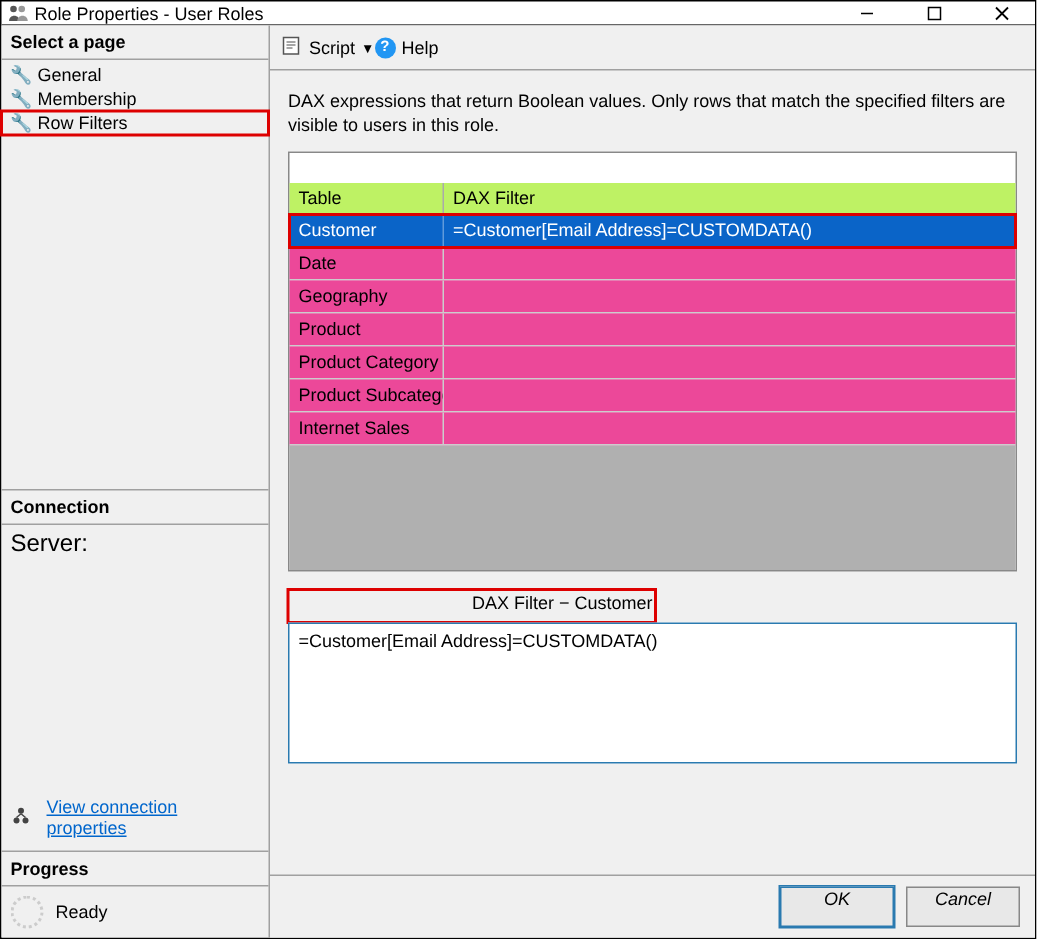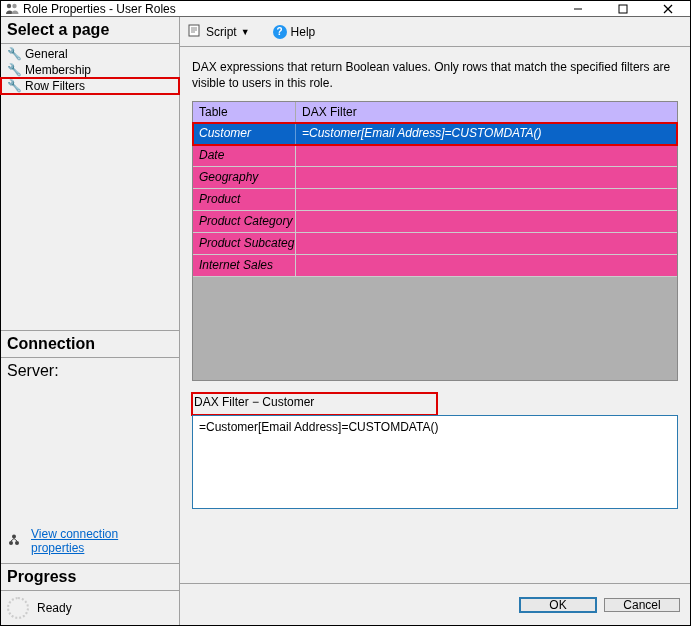--- a/index.html
+++ b/index.html
@@ -6,57 +6,57 @@
   body { margin: 0; background: #fff; }
   .window { width: 691px; height: 626px; border: 1px solid #000; display: flex; flex-direction: column; }
   .titlebar { height: 16px; display: flex; align-items: center; border-bottom: 1px solid #666; }
   .titlebar .icon { width: 22px; display: flex; justify-content: center; }
   .titlebar .title { flex: 1; font-size: 12px; }
   .winbtns { display: flex; height: 100%; }
   .winbtn { width: 45px; display: flex; align-items: center; justify-content: center; font-size: 13px; }
   .winbtn svg { width: 10px; height: 10px; }
   .body { flex: 1; display: flex; min-height: 0; }
   .sidebar { width: 179px; border-right: 1px solid #a0a0a0; background: #f0f0f0; display: flex; flex-direction: column; }
-  .sidehdr { font-weight: bold; font-size: 16px; padding: 4px 6px; color: #000; }
+  .sidehdr { font-weight: bold; font-size: 12px; padding: 4px 6px; color: #000; }
   .sidehdr.top { border-top: none; }
   .divline { border-top: 1px solid #a0a0a0; }
   .pageitems { padding: 2px 0 6px 0; }
   .pageitem { display: flex; align-items: center; gap: 4px; padding: 1px 6px; font-size: 12px; cursor: default; }
   .pageitem .wr { width:14px; text-align:center; }
   .highlight-red { outline: 2px solid #d00; outline-offset: -1px; }
   .conn-body { flex: 1; padding: 4px 6px 0 6px; font-size: 16px; }
   .linkrow { display:flex; align-items:center; gap:10px; padding: 0 6px 8px 6px; font-size:12px; }
   .linkrow a { color:#0066cc; text-decoration: underline; cursor: pointer; }
   .prog-body { display:flex; align-items:center; gap:8px; padding:6px; font-size:12px; }
   .spinner { width:22px; height:22px; border:2px dotted #ccc; border-radius:50%; }
   .main { flex:1; display:flex; flex-direction:column; min-width:0; background:#f0f0f0; }
-  .toolbar { height:30px; border-bottom:1px solid #a0a0a0; display:flex; align-items:center; gap:23px; padding:0 8px; font-size:12px; }
+  .toolbar { height:30px; border-bottom:1px solid #a0a0a0; display:flex; align-items:center; gap:0; padding:0 8px; font-size:12px; }
   .tool { display:flex; align-items:center; gap:4px; cursor:default; }
   .dd { font-size:9px; }
   .helpico { width:14px; height:14px; border-radius:50%; background:#2196f3; color:#fff; display:flex; align-items:center; justify-content:center; font-size:10px; font-weight:bold; }
   .content { flex:1; padding:12px 12px 4px 12px; overflow:hidden; display:flex; flex-direction:column; min-height:0; }
   .desc { font-size:12px; color:#000; line-height:1.35; margin-bottom:10px; }
   .gridwrap { border:1px solid #888; background:#fff; display:flex; flex-direction:column; height:280px; }
-  .ghead { display:flex; background:#c4b5fd; font-size:12px; border-bottom:1px solid #aaa; }
+  .ghead { display:flex; background:#bef264; font-size:12px; border-bottom:1px solid #aaa;margin-top:20px; }
   .gh { padding:3px 6px; border-right:1px solid #aaa; }
   .gh.c1 { width:103px; }
   .gh.c2 { flex:1; border-right:none; }
   .grow { display:flex; font-size:12px; border-bottom:1px solid #ccc; background:#ec4899; height:22px; align-items:stretch; }
-  .gc { padding:3px 6px; border-right:1px solid #ccc; overflow:hidden; white-space:nowrap;font-style:italic; }
+  .gc { padding:3px 6px; border-right:1px solid #ccc; overflow:hidden; white-space:nowrap; }
   .gc.c1 { width:103px; }
   .gc.c2 { flex:1; border-right:none; }
   .grow.sel { background:#0a64c8; color:#fff; outline:2px solid #d00; outline-offset:-1px; position:relative; z-index:1; }
   .grow.sel .gc { border-right-color: rgba(255,255,255,0.35); }
   .gridfill { flex:1; background:#b0b0b0; }
   .daxbox { margin-top:12px; display:flex; flex-direction:column; }
   .daxlabel { font-size:12px; padding-bottom:4px; }
-  .red-wrap { outline:2px solid #d00; outline-offset:-1px; padding:2px 2px 2px 2px; display:inline-block; width:245px; }
+  .red-wrap { outline:2px solid #d00; outline-offset:-1px; padding:2px 2px 2px 2px; display:inline-block; width:245px;text-align:right; }
   .daxinput { border:1px solid #2a7ab0; background:#fff; height:94px; font-size:12px; padding:4px 6px; }
   .footer { height:42px; border-top:1px solid #a0a0a0; display:flex; align-items:center; justify-content:flex-end; gap:8px; padding:0 10px; background:#f0f0f0; }
-  .btn { min-width:76px; height:14px; font-size:12px; border:1px solid #888; background:#e8e8e8; display:flex; align-items:center; justify-content:center; cursor:default; }
+  .btn { min-width:76px; height:27px; font-size:12px; border:1px solid #888; background:#e8e8e8; display:flex; align-items:flex-start; justify-content:center; cursor:default;font-style:italic; }
   .btn.primary { border:1px solid #2a7ab0; outline:1px solid #2a7ab0; }
   .btn span { pointer-events:none; }
 </style>
 </head>
 <body>
 
 <div class="window">
   <div class="titlebar">
     <div class="icon">
       <svg width="14" height="14" viewBox="0 0 14 14">

